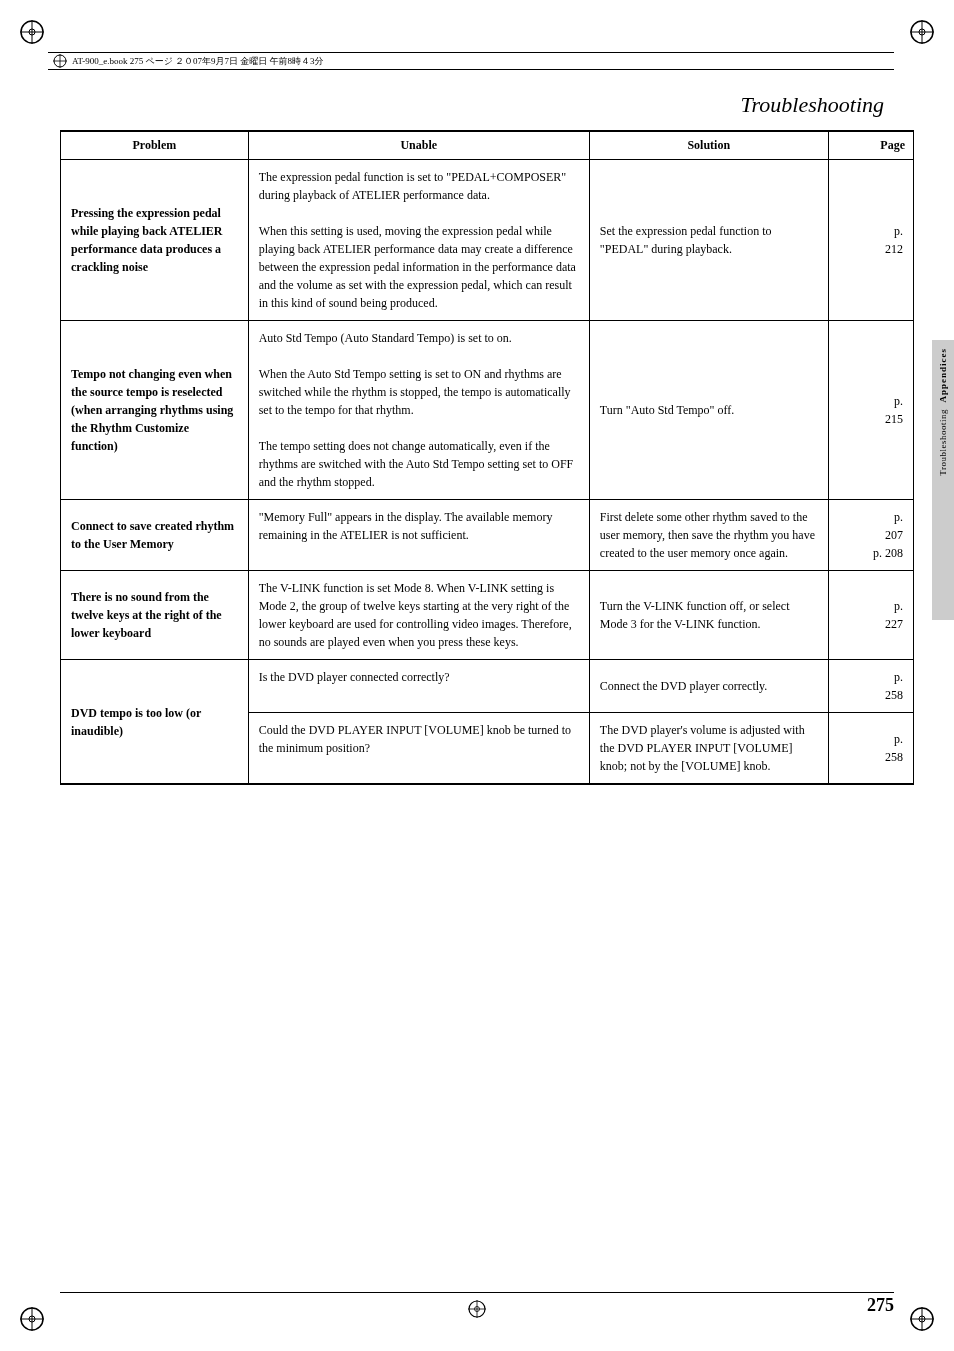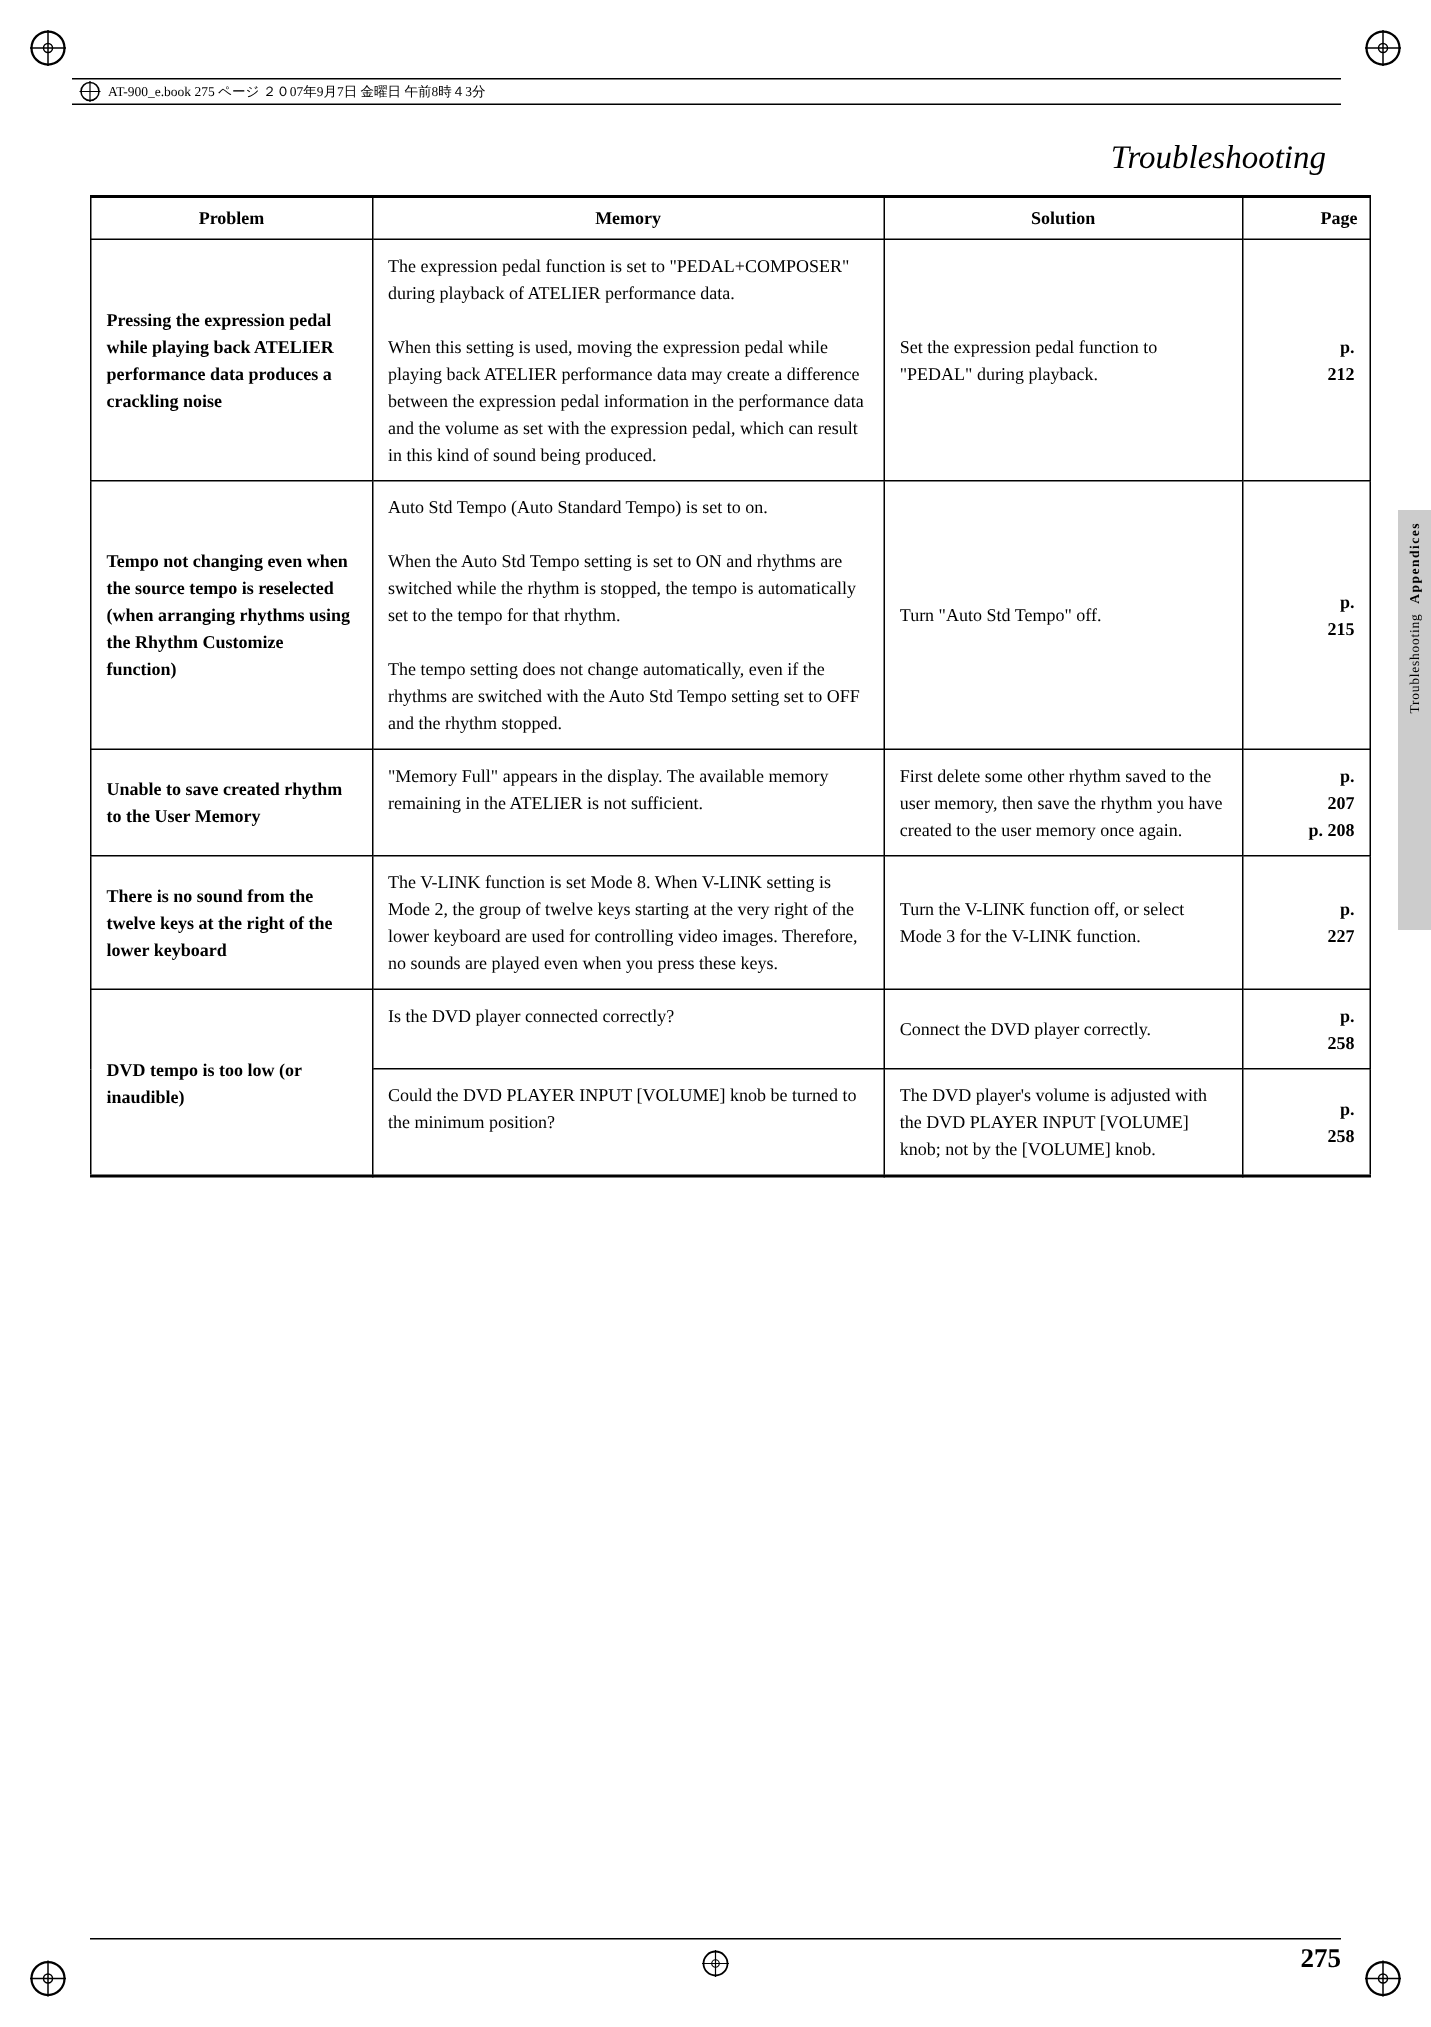--- a/index.html
+++ b/index.html
@@ -131,21 +131,21 @@
     }
 
     .trouble-table .col-page {
       width: 10%;
       vertical-align: middle;
       text-align: right;
       font-weight: bold;
     }
 
     .page-ref {
-      font-weight: bold;
+      font-weight: normal;
       margin-left: 39px;
     }
 
     
     .footer-line {
       position: absolute;
       bottom: 58px;
       left: 60px;
       right: 60px;
       height: 1px;
@@ -221,21 +221,21 @@
 <div class="side-tab">
   <span class="side-tab-label">Appendices</span>
   <span class="side-tab-troubleshooting">Troubleshooting</span>
 </div>
 
 <div class="main-content">
   <table class="trouble-table">
     <thead>
       <tr>
         <th class="col-problem">Problem</th>
-        <th class="col-check">Memory</th>
+        <th class="col-check">Unable</th>
         <th class="col-solution">Solution</th>
         <th class="col-page">Page</th>
       </tr>
     </thead>
     <tbody>
 
       <tr>
         <td class="col-problem">
           <strong>Pressing the expression pedal while playing back ATELIER performance data produces a crackling noise</strong>
         </td>
@@ -260,21 +260,21 @@
         <td class="col-solution">
           <span>Turn "Auto Std Tempo" off.</span>
         </td>
         <td class="col-page">
           <span class="page-ref">p. 215</span>
         </td>
       </tr>
 
       <tr>
         <td class="col-problem">
-          <strong>Unable to save created rhythm to the User Memory</strong>
+          <strong>Connect to save created rhythm to the User Memory</strong>
         </td>
         <td class="col-check">
           <span>"Memory Full" appears in the display. The available memory remaining in the ATELIER is not sufficient.</span>
         </td>
         <td class="col-solution">
           <span>First delete some other rhythm saved to the user memory, then save the rhythm you have created to the user memory once again.</span>
         </td>
         <td class="col-page">
           <span class="page-ref">p. 207<br>p. 208</span>
         </td>

